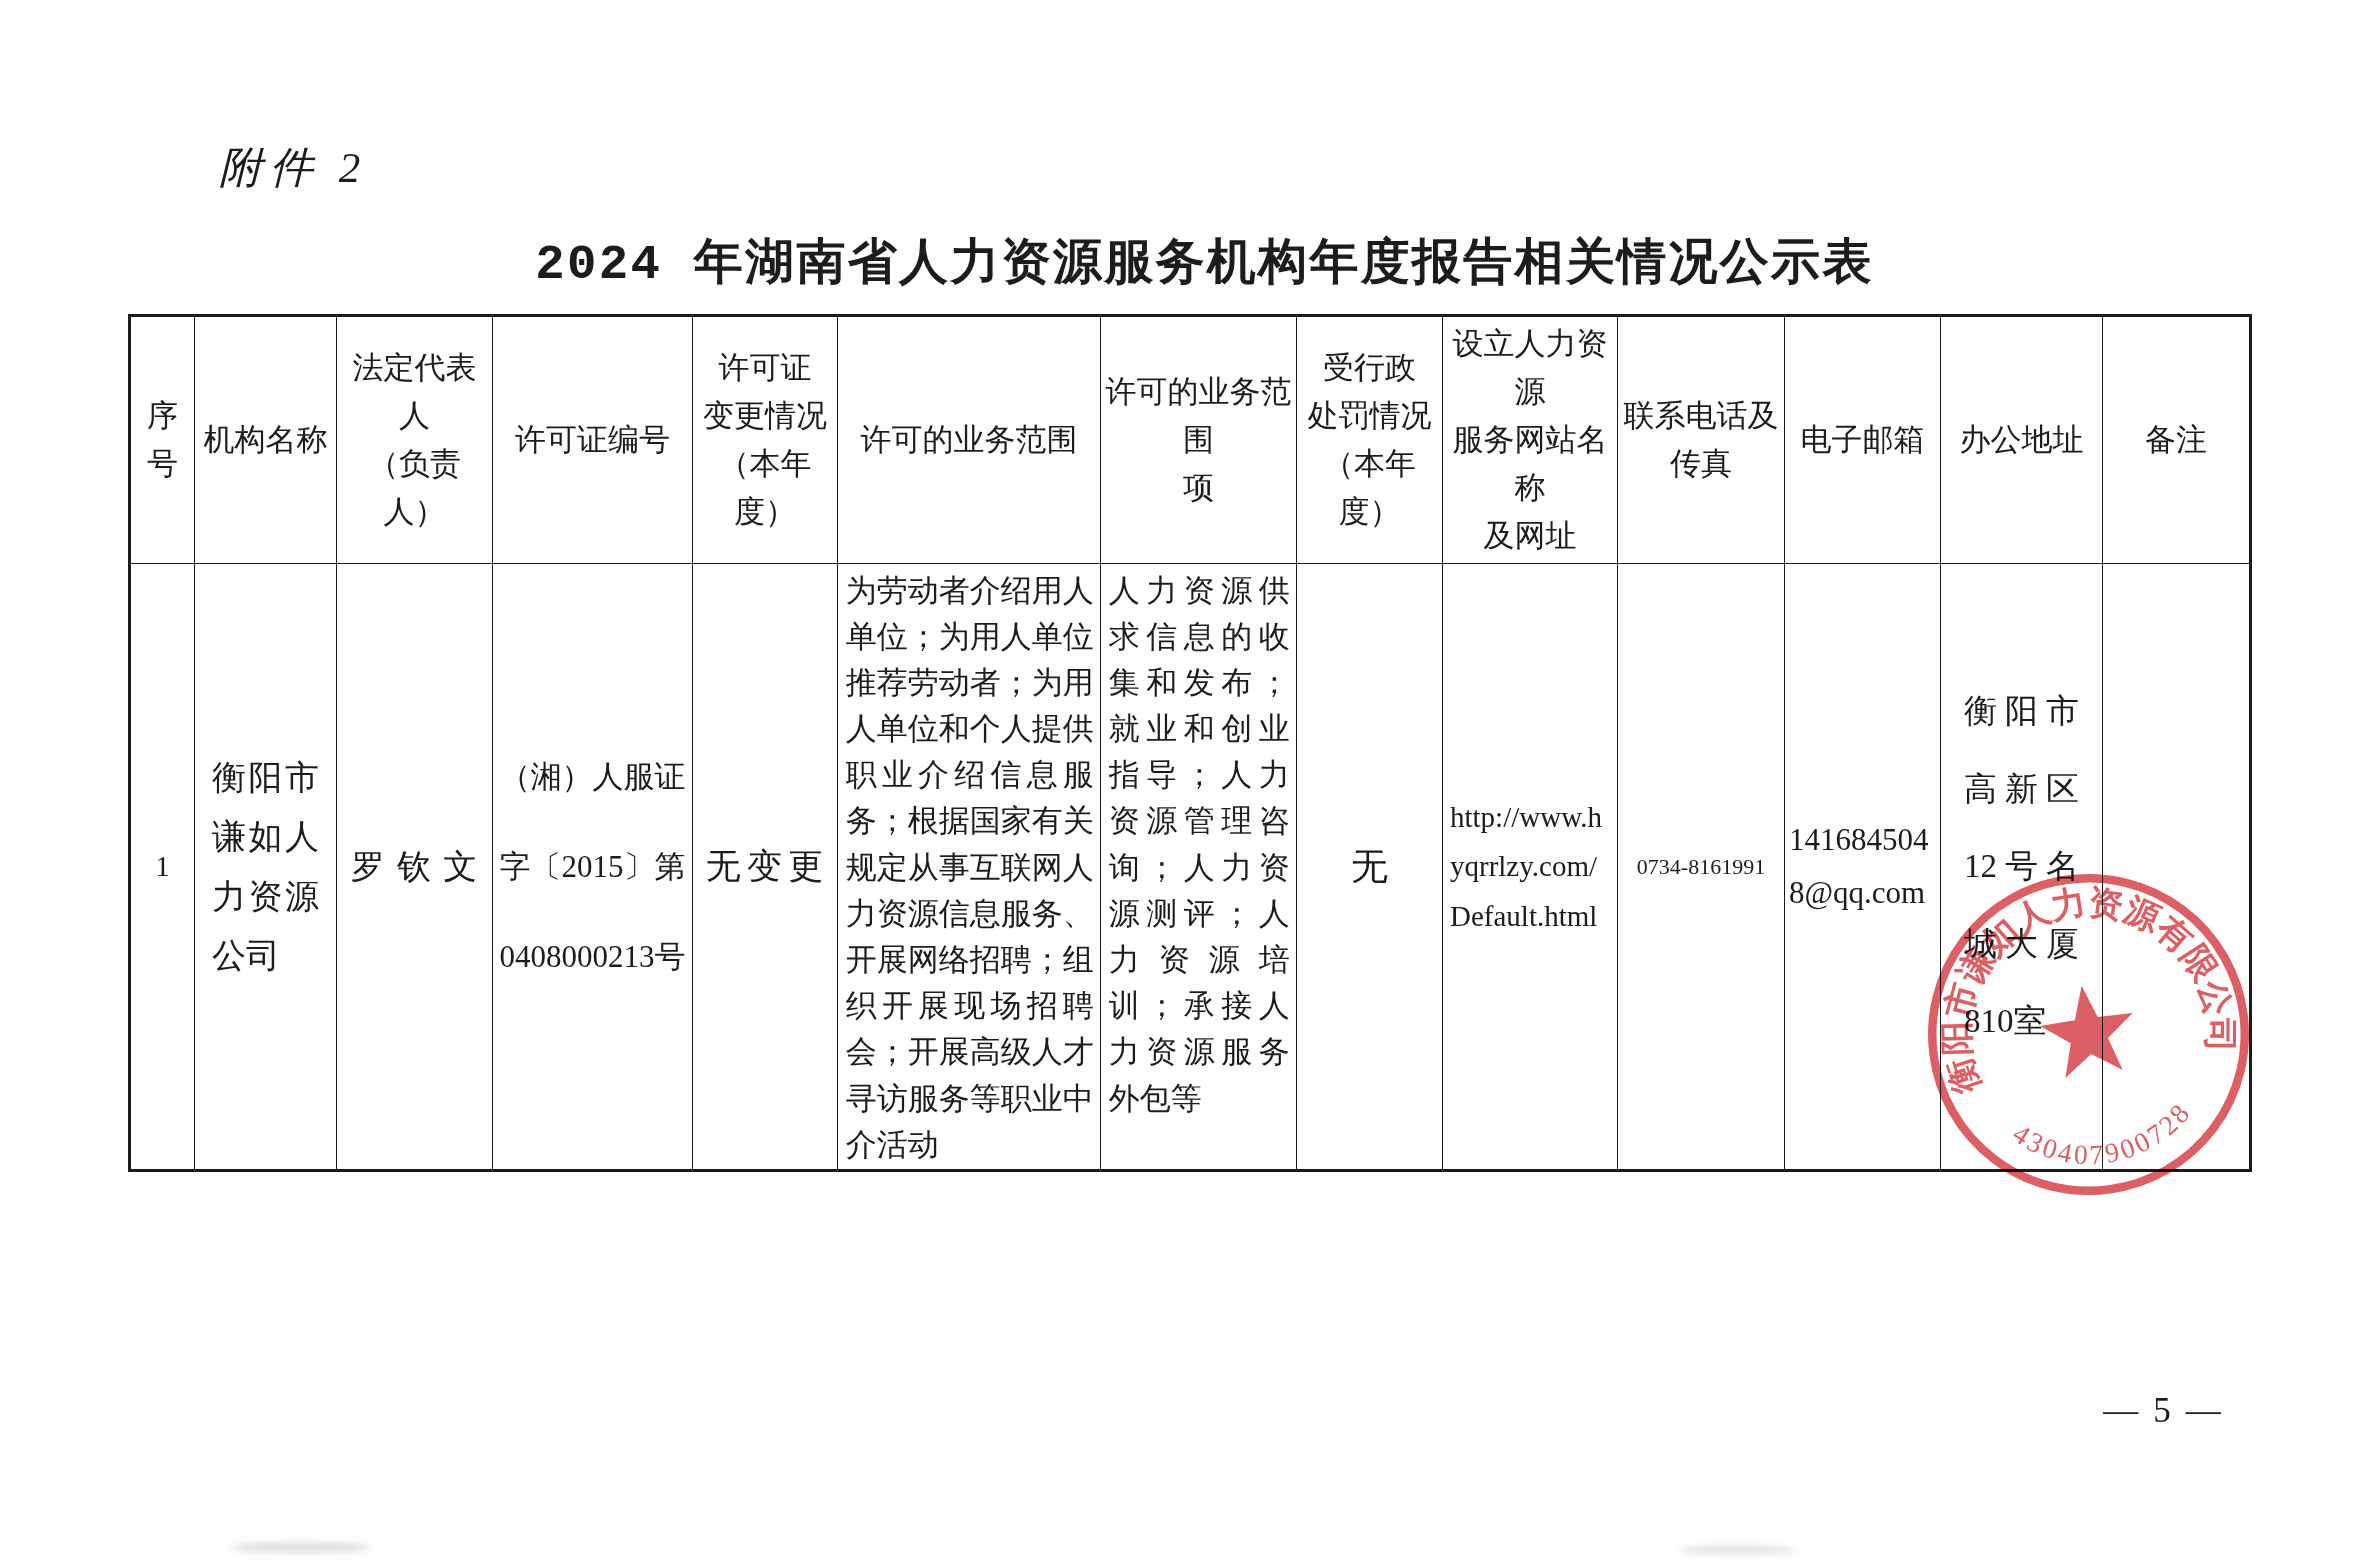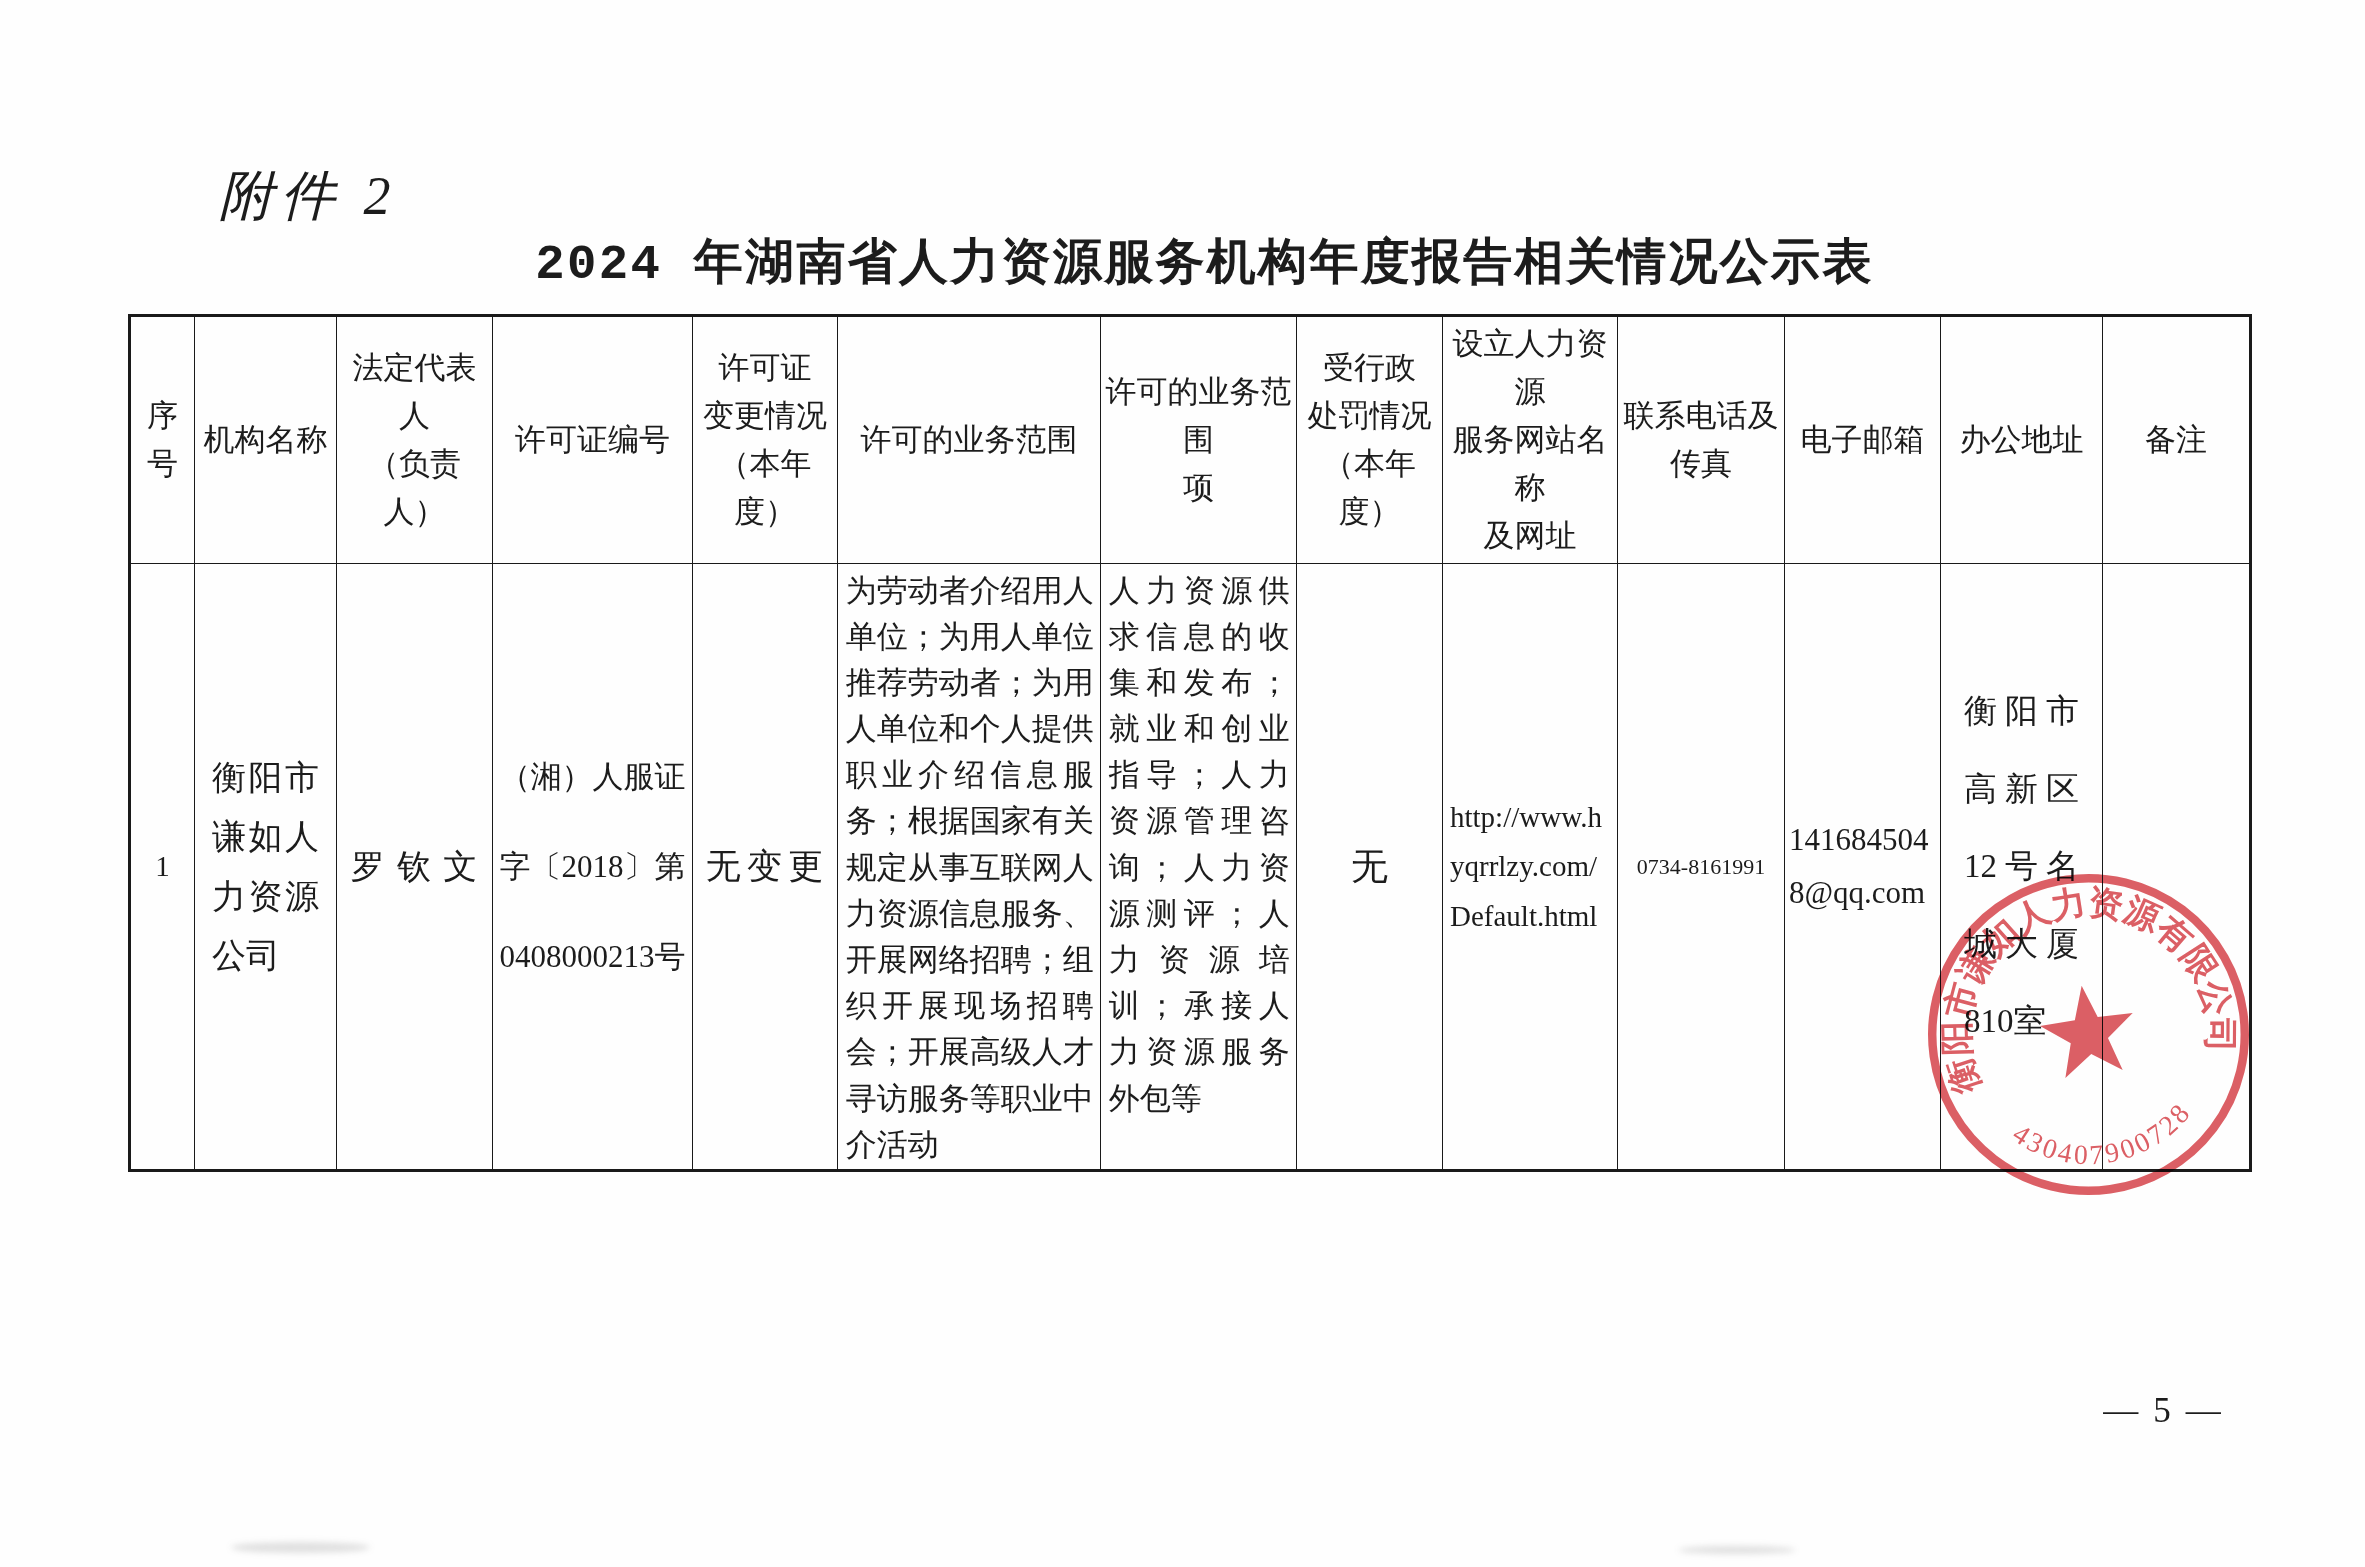--- a/index.html
+++ b/index.html
@@ -3,21 +3,21 @@
 <meta charset="utf-8">
 <style>
   html,body{margin:0;padding:0;}
   body{
     width:2366px;height:1567px;position:relative;overflow:hidden;
     background:#fefefe;color:#1c1c1c;
     font-family:"Liberation Serif","DejaVu Serif",serif;
   }
   .attachment{
     position:absolute;left:219px;top:139px;
-    font-size:54px;font-style:italic;letter-spacing:7.7px;margin-top:21px;
+    font-size:43px;font-style:italic;letter-spacing:7.7px;
   }
   .title-wrap{position:absolute;left:0;right:0;top:229px;text-align:center;padding-left:43px;}
   .title{
     display:inline-block;margin:0;
     font-family:Liberation Mono, monospace;
     font-size:49px;font-weight:700;letter-spacing:2.3px;
   }
   table.doc-table{
     position:absolute;left:128px;top:314px;
     width:2121px;height:752px;
@@ -119,21 +119,21 @@
         <th>电子邮箱</th>
         <th>办公地址</th>
         <th>备注</th>
       </tr>
     </thead>
     <tbody>
       <tr>
         <td class="c-seq">1</td>
         <td class="c-org">衡阳市谦如人力资源公司</td>
         <td class="c-rep">罗钦文</td>
-        <td class="c-license">（湘）人服证字〔2018〕第0408000213号</td>
+        <td class="c-license">（湘）人服证字〔2015〕第0408000213号</td>
         <td class="c-change">无变更</td>
         <td class="longtext">为劳动者介绍用人单位；为用人单位推荐劳动者；为用人单位和个人提供职业介绍信息服务；根据国家有关规定从事互联网人力资源信息服务、开展网络招聘；组织开展现场招聘会；开展高级人才寻访服务等职业中介活动</td>
         <td class="longtext">人力资源供求信息的收集和发布；就业和创业指导；人力资源管理咨询；人力资源测评；人力资源培训；承接人力资源服务外包等</td>
         <td class="c-penalty">无</td>
         <td class="c-website">http://www.hyqrrlzy.com/Default.html</td>
         <td class="c-phone">0734-8161991</td>
         <td class="c-email">1416845048@qq.com</td>
         <td class="c-address">衡阳市高新区12号名城大厦810室</td>
         <td class="c-remarks"></td>
       </tr>

